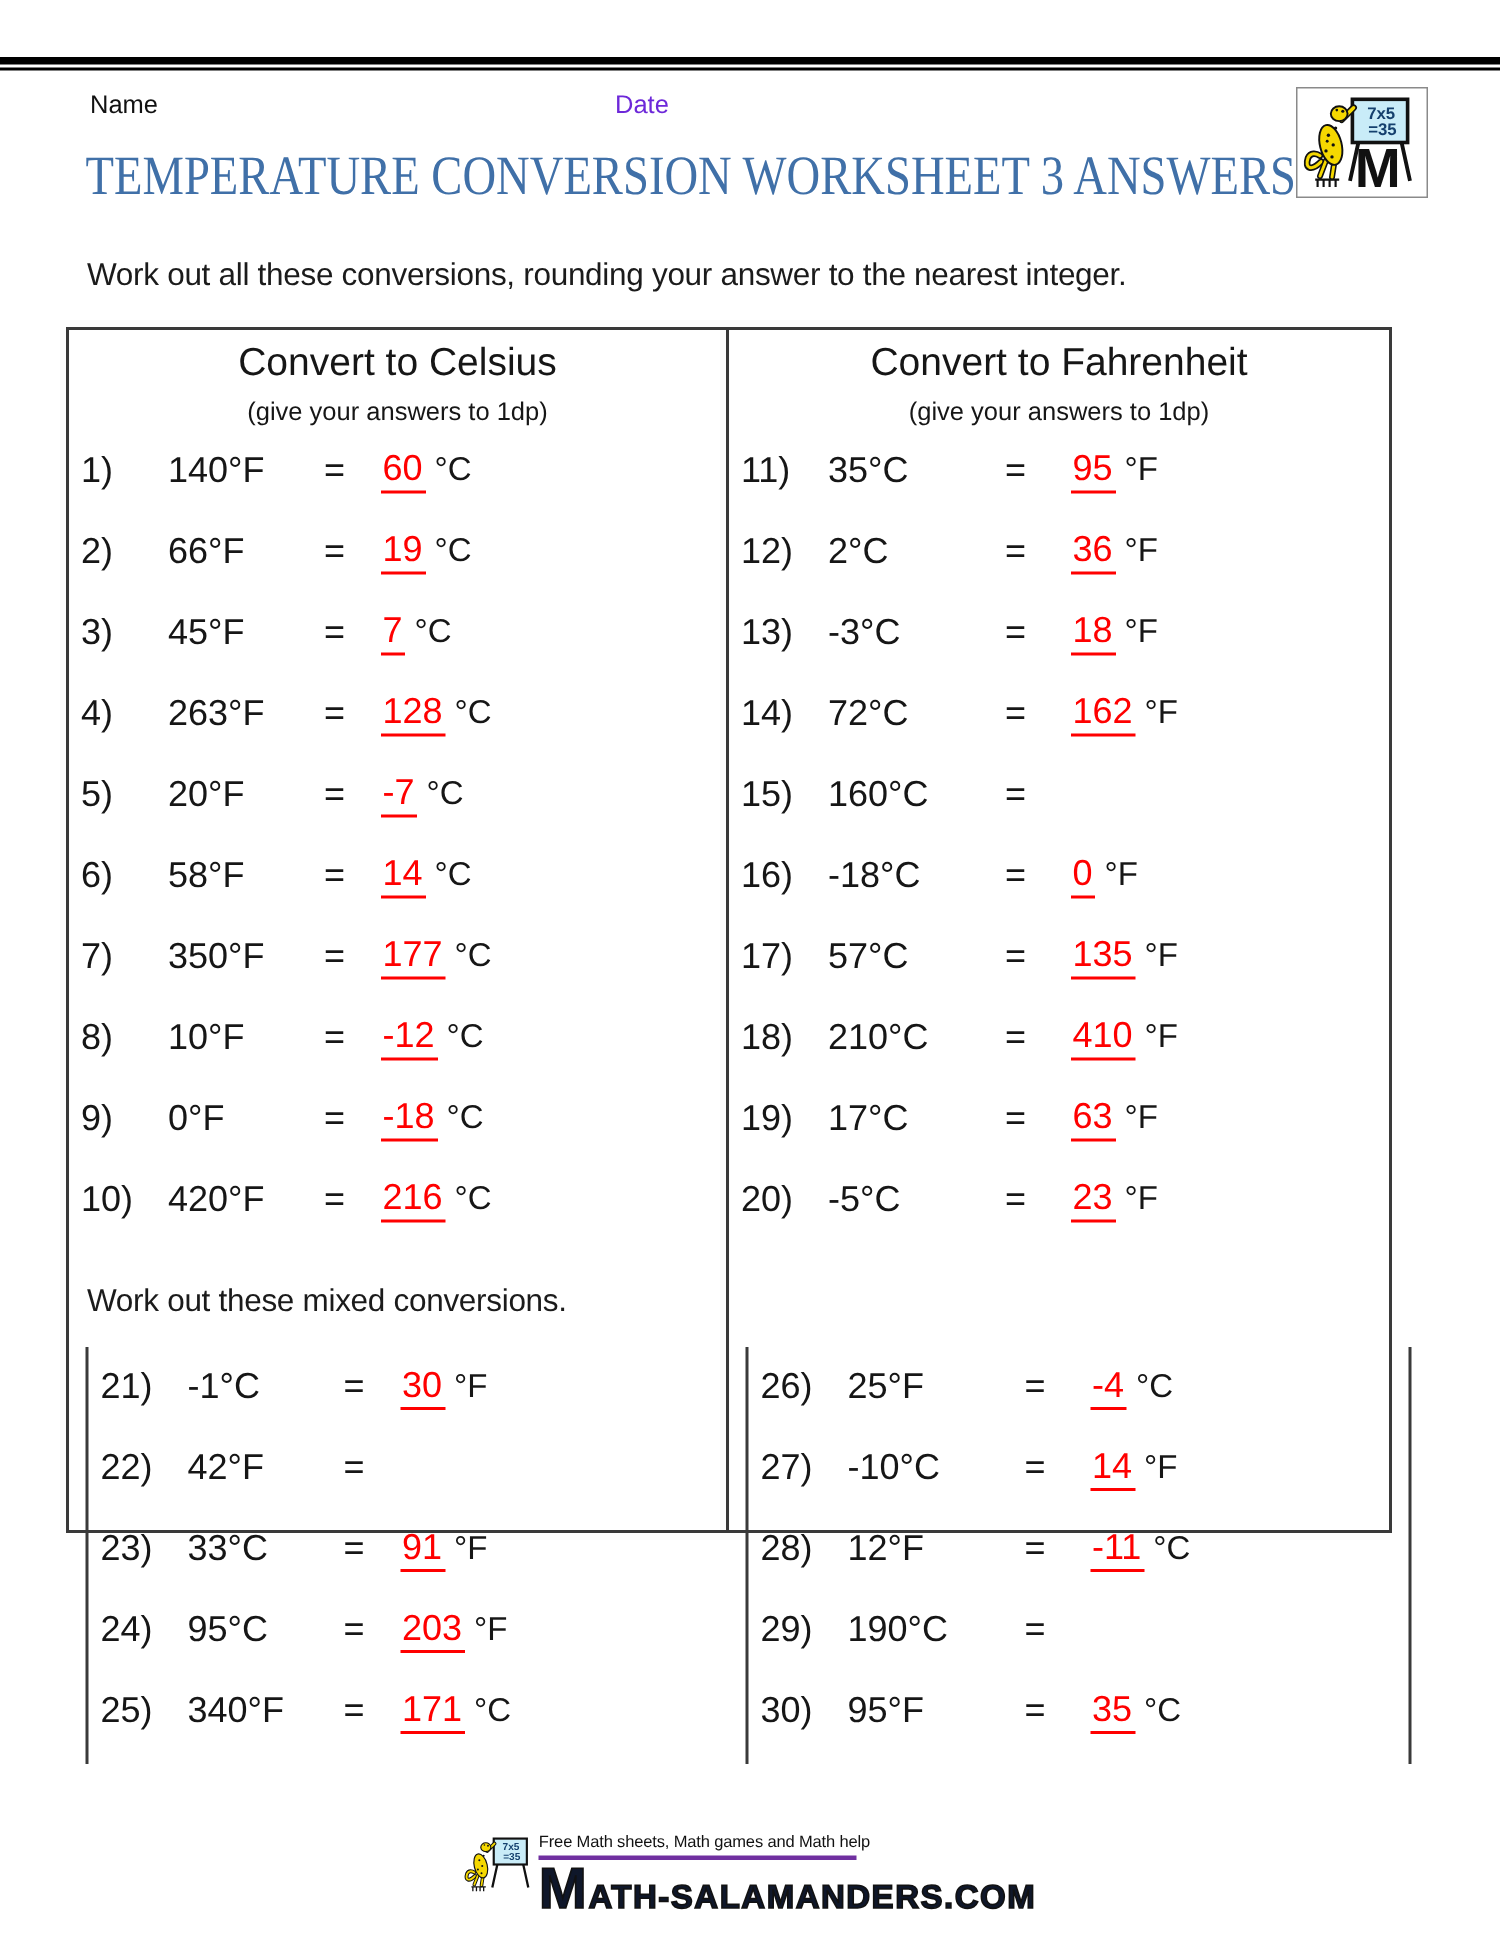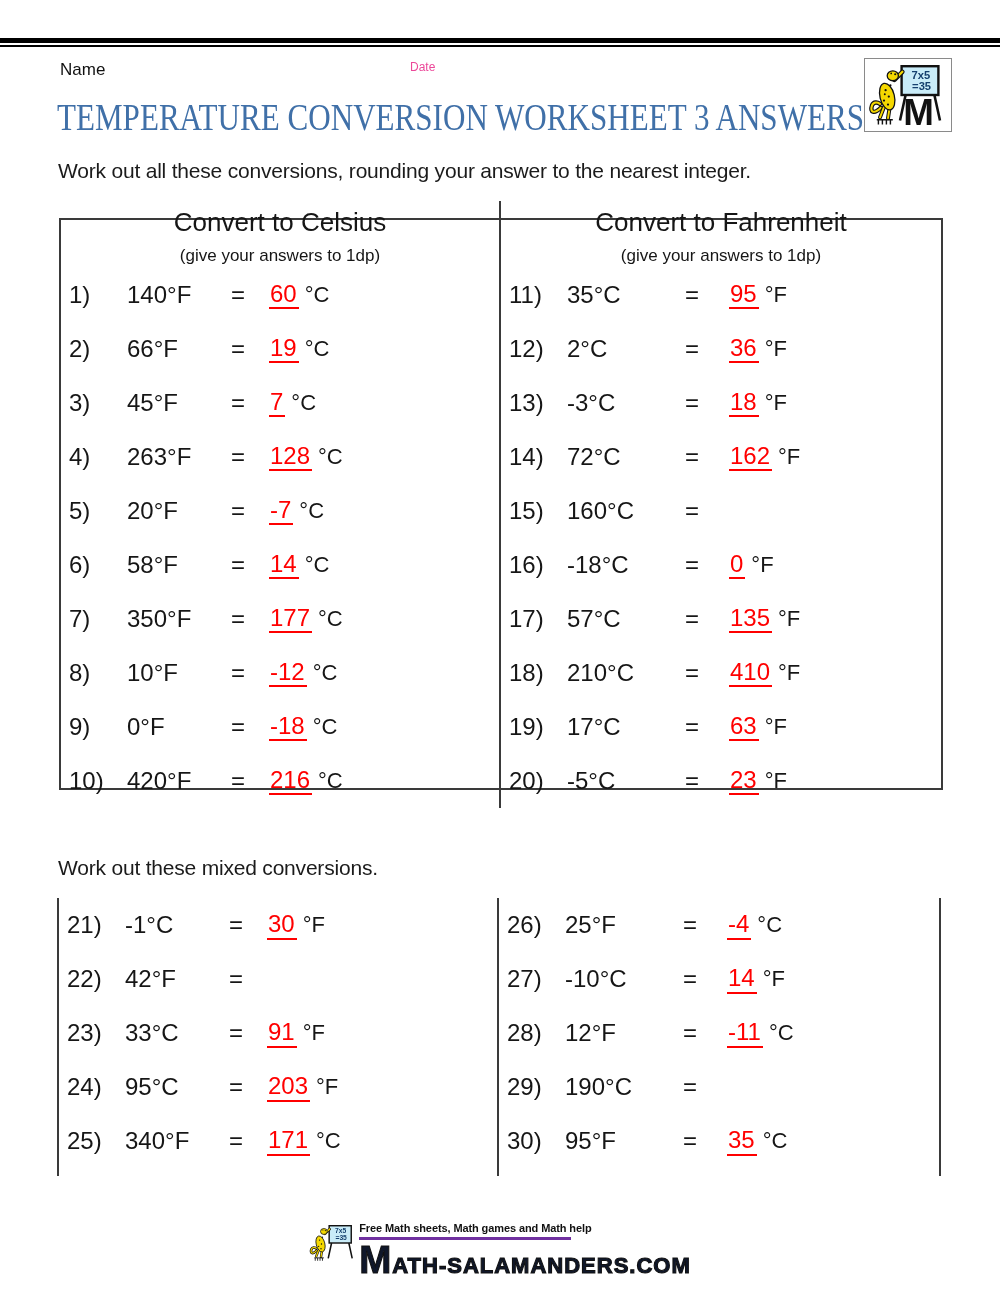--- a/index.html
+++ b/index.html
@@ -5,41 +5,41 @@
   html,body{margin:0;padding:0;background:#ffffff;}
   .page{
     position:relative;width:1000px;height:1294px;background:#ffffff;
     font-family:"Liberation Sans",sans-serif;color:#1c1c1c;overflow:hidden;
   }
   
   .rule-thick{position:absolute;left:0;right:0;top:38px;height:5px;background:#000;}
   .rule-thin{position:absolute;left:0;right:0;top:45px;height:2px;background:#000;}
 
   .name-label{position:absolute;left:60px;top:60px;font-size:17px;color:#111;}
-  .date-label{position:absolute;left:410px;top:60px;font-size:12px;color:#ec4899;}
+  .date-label{position:absolute;left:410px;top:60px;font-size:17px;color:#6d28d9;}
 
   .logo-box{
     position:absolute;left:864px;top:58px;width:86px;height:72px;
     border:1px solid #8a8a8a;background:#fff;display:flex;align-items:center;justify-content:center;
   }
   .logo-box svg{width:80px;height:64px;}
 
   .title{
     position:absolute;left:57px;top:98px;
     font-family:"Liberation Serif",serif;font-size:37px;line-height:1.1;
     color:var(--title-blue,#4070A8);white-space:nowrap;
     transform:scaleX(0.84);transform-origin:left center;
   }
-  .instruction{position:absolute;left:58px;top:159px;font-size:21px;color:#1b1b1b;letter-spacing:-0.2px;}
+  .instruction{position:absolute;left:58px;top:172px;font-size:21px;color:#1b1b1b;letter-spacing:-0.2px;}
   .instruction-mixed{position:absolute;left:58px;top:856px;font-size:21px;color:#1b1b1b;letter-spacing:-0.2px;}
 
   
   .conv-table{
-    position:absolute;left:59px;top:218px;width:884px;height:572px;
-    border:2px solid #3a3a3a;box-sizing:border-box;display:flex;align-items:center;
+    position:absolute;left:44px;top:218px;width:884px;height:804px;
+    border:2px solid #3a3a3a;box-sizing:border-box;display:flex;
   }
   .tcol{width:50%;box-sizing:border-box;}
   .tcol-left{border-right:2px solid #3a3a3a;}
   .thead{height:67px;text-align:center;padding-top:6px;box-sizing:border-box;}
   .thead-main{font-size:26px;color:#161616;}
   .thead-sub{font-size:17px;margin-top:8px;color:#161616;}
 
   .row{
     height:54px;display:grid;grid-template-columns:58px 104px 38px auto;
     align-items:center;padding-left:8px;font-size:24px;color:#161616;
@@ -61,21 +61,21 @@
   .mcol{width:50%;box-sizing:border-box;padding-top:0;}
   .mcol-left{border-right:2px solid #3a3a3a;}
 
   
   .footer{
     position:absolute;left:0;right:0;top:1216px;
     display:flex;justify-content:center;align-items:flex-start;
   }
   .footer-logo{width:48px;height:46px;margin-top:4px;margin-right:2px;}
   .footer-text{display:flex;flex-direction:column;}
-  .tagline{font-size:11px;font-weight:bold;color:#111;white-space:nowrap;letter-spacing:-0.1px;padding-top:6px;}
+  .tagline{font-size:11px;font-weight:normal;color:#111;white-space:nowrap;letter-spacing:-0.1px;padding-top:6px;}
   .footer-rule{height:3px;width:212px;background:var(--footer-purple,#7030A0);margin:3px 0 1px 0;}
   .site-name{
     font-size:22px;font-weight:bold;color:#0f172a;letter-spacing:1px;
     -webkit-text-stroke:1.1px #111;white-space:nowrap;display:block;line-height:1;
   }
   .site-name::first-letter{font-size:1.75em;}
   svg text{font-family:"Liberation Sans",sans-serif;}
 </style>
 </head>
 <body>

